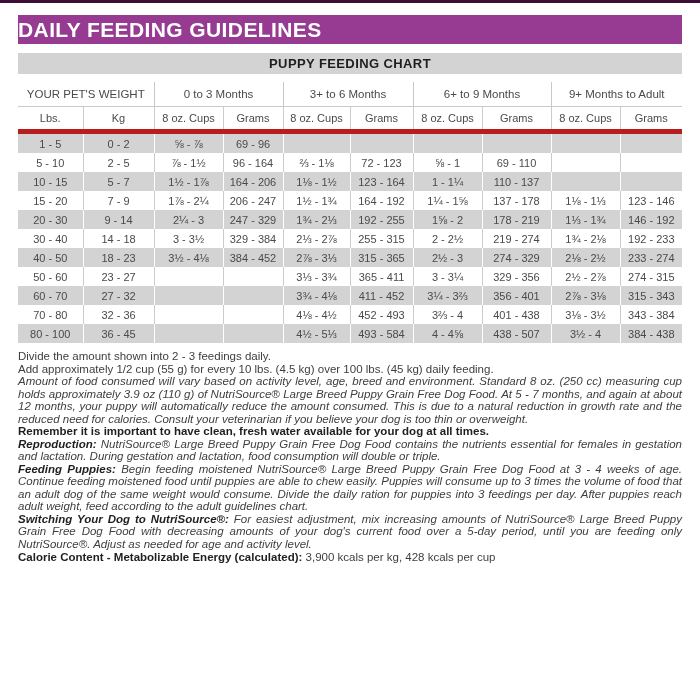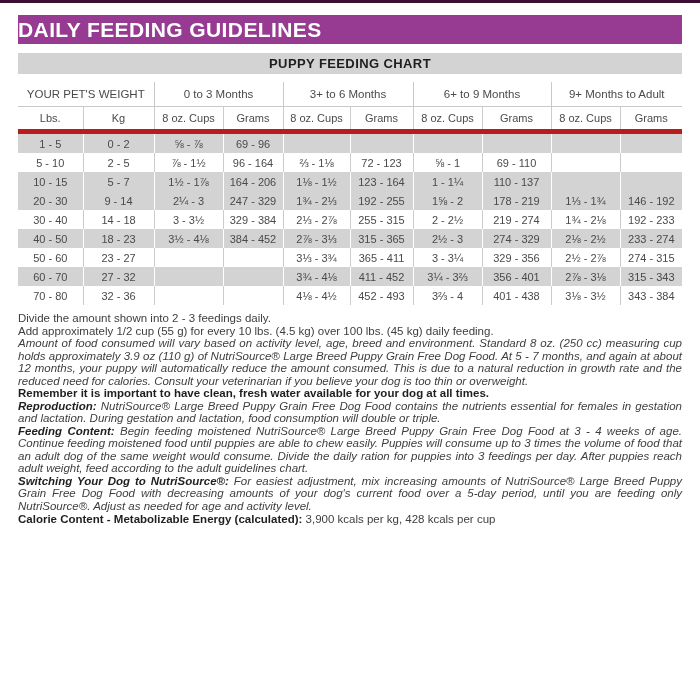--- a/index.html
+++ b/index.html
@@ -127,20 +127,32 @@
           <td>5 - 7</td>
           <td>1½ - 1⅞</td>
           <td>164 - 206</td>
           <td>1⅛ - 1½</td>
           <td>123 - 164</td>
           <td>1 - 1¼</td>
           <td>110 - 137</td>
           <td></td>
           <td></td>
         </tr>
+        <tr>
+          <td>15 - 20</td>
+          <td>7 - 9</td>
+          <td>1⅞ - 2¼</td>
+          <td>206 - 247</td>
+          <td>1½ - 1¾</td>
+          <td>164 - 192</td>
+          <td>1¼ - 1⅝</td>
+          <td>137 - 178</td>
+          <td>1⅛ - 1⅓</td>
+          <td>123 - 146</td>
+        </tr>
         <tr class="stripe">
           <td>20 - 30</td>
           <td>9 - 14</td>
           <td>2¼ - 3</td>
           <td>247 - 329</td>
           <td>1¾ - 2⅓</td>
           <td>192 - 255</td>
           <td>1⅝ - 2</td>
           <td>178 - 219</td>
           <td>1⅓ - 1¾</td>
@@ -199,36 +211,48 @@
           <td>32 - 36</td>
           <td></td>
           <td></td>
           <td>4⅛ - 4½</td>
           <td>452 - 493</td>
           <td>3⅔ - 4</td>
           <td>401 - 438</td>
           <td>3⅛ - 3½</td>
           <td>343 - 384</td>
         </tr>
+        <tr class="stripe">
+          <td>80 - 100</td>
+          <td>36 - 45</td>
+          <td></td>
+          <td></td>
+          <td>4½ - 5⅓</td>
+          <td>493 - 584</td>
+          <td>4 - 4⅝</td>
+          <td>438 - 507</td>
+          <td>3½ - 4</td>
+          <td>384 - 438</td>
+        </tr>
       </tbody>
   </table>
 
   <div class="footer">
     <p class="line">Divide the amount shown into 2 - 3 feedings daily.</p>
     <p class="line">Add approximately 1/2 cup (55 g) for every 10 lbs. (4.5 kg) over 100 lbs. (45 kg) daily feeding.</p>
     <p class="just">Amount of food consumed will vary based on activity level, age, breed and environment. Standard 8 oz. (250 cc) measuring cup holds approximately 3.9 oz (110 g) of NutriSource® Large Breed Puppy Grain Free Dog Food. At 5 - 7 months, and again at about 12 months, your puppy will automatically reduce the amount consumed. This is due to a natural reduction in growth rate and the reduced need for calories. Consult your veterinarian if you believe your dog is too thin or overweight.</p>
     <p class="line bold">Remember it is important to have clean, fresh water available for your dog at all times.</p>
 
     <p class="just sp">
       <span class="bold">Reproduction:</span>
       <span>NutriSource® Large Breed Puppy Grain Free Dog Food contains the nutrients essential for females in gestation and lactation. During gestation and lactation, food consumption will double or triple.</span>
     </p>
 
     <p class="just sp">
-      <span class="bold">Feeding Content:</span>
+      <span class="bold">Feeding Puppies:</span>
       <span>Begin feeding moistened NutriSource® Large Breed Puppy Grain Free Dog Food at 3 - 4 weeks of age. Continue feeding moistened food until puppies are able to chew easily. Puppies will consume up to 3 times the volume of food that an adult dog of the same weight would consume. Divide the daily ration for puppies into 3 feedings per day. After puppies reach adult weight, feed according to the adult guidelines chart.</span>
     </p>
 
     <p class="just sp">
       <span class="bold">Switching Your Dog to NutriSource®:</span>
       <span>For easiest adjustment, mix increasing amounts of NutriSource® Large Breed Puppy Grain Free Dog Food with decreasing amounts of your dog's current food over a 5-day period, until you are feeding only NutriSource®. Adjust as needed for age and activity level.</span>
     </p>
 
     <p class="line sp">
       <span class="bold">Calorie Content - Metabolizable Energy (calculated):</span>

